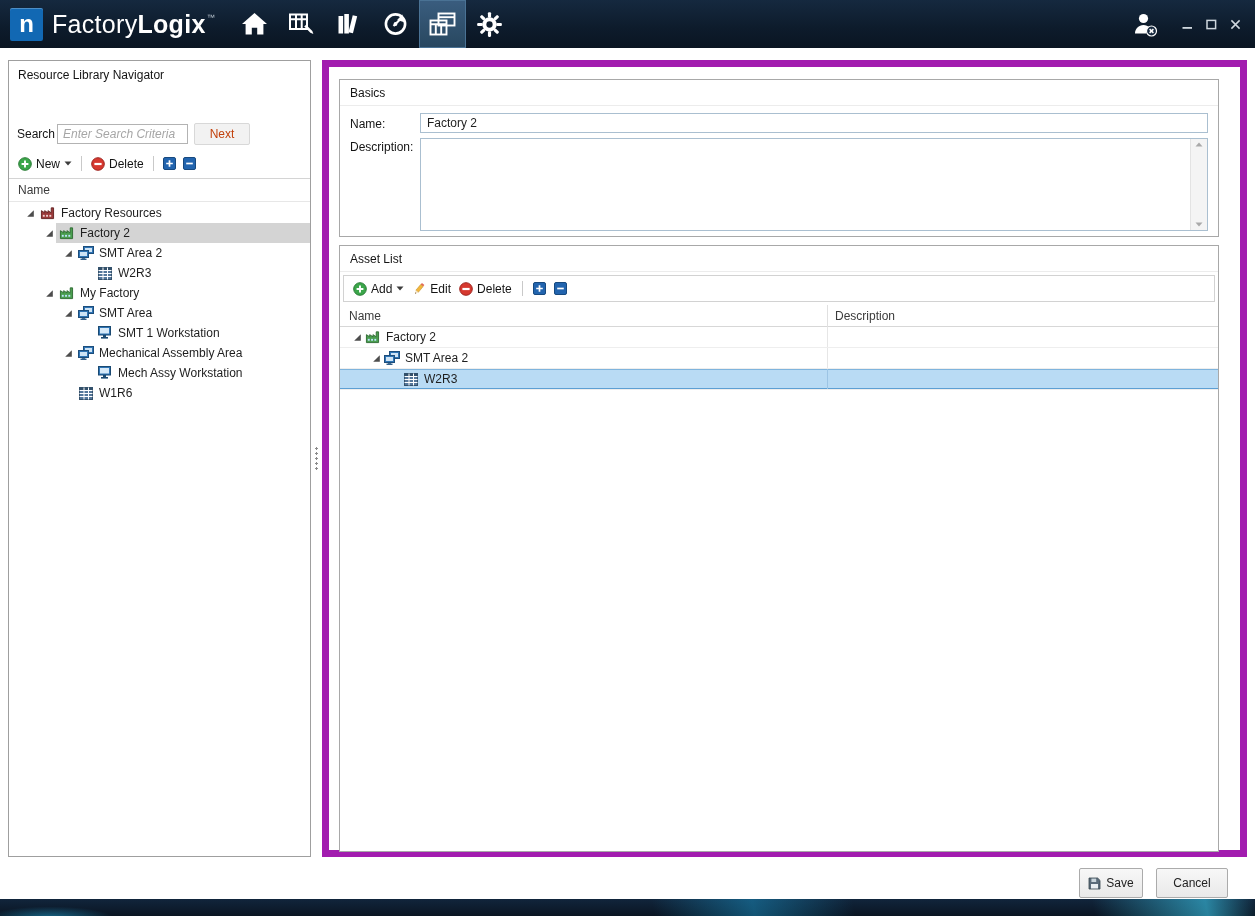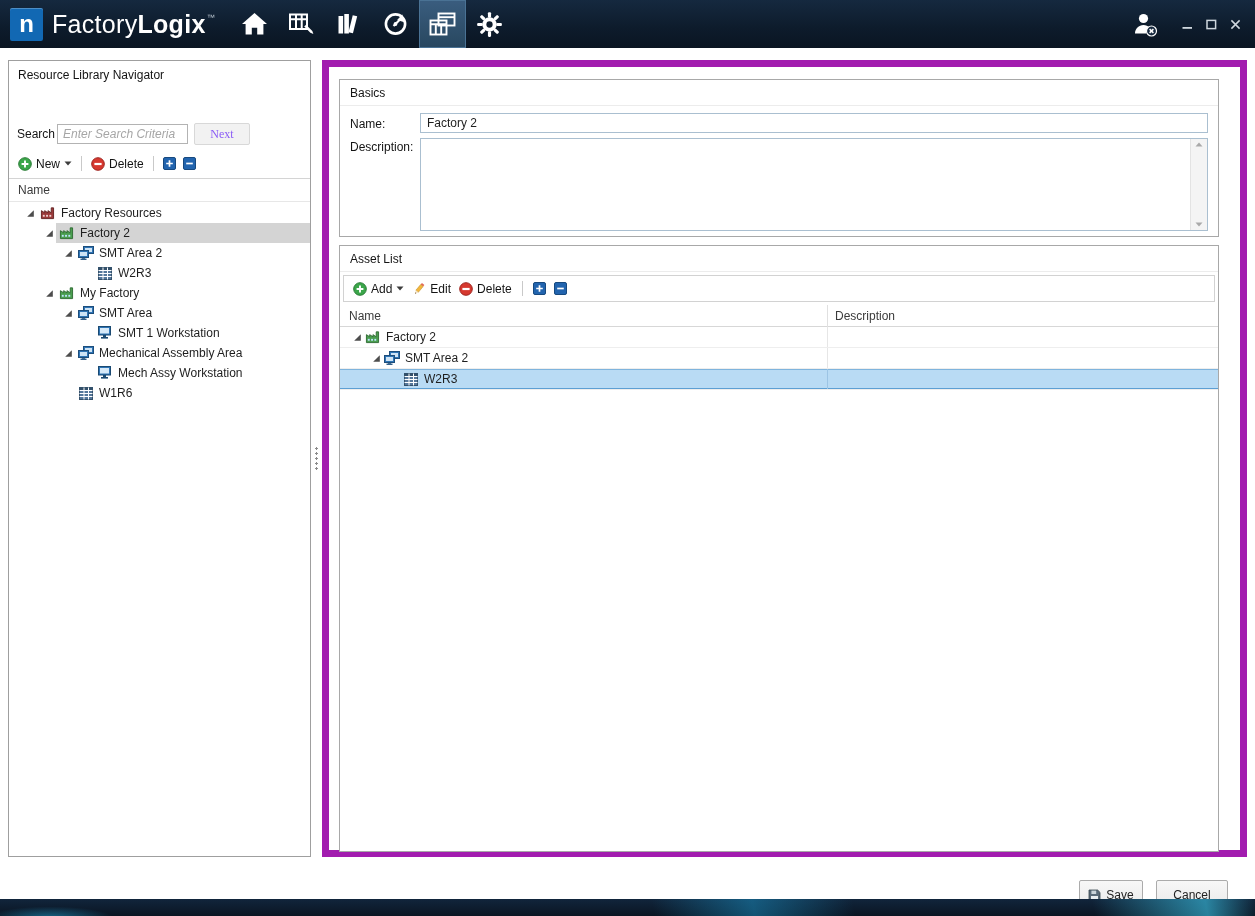--- a/index.html
+++ b/index.html
@@ -51,21 +51,21 @@
     width:131px; height:20px; border:1px solid #b3b3b3; padding:1px 5px;
     font-family:"Liberation Sans",sans-serif; font-size:12px; color:#333; outline:none;
   }
   .search-input::placeholder { font-style: italic; color:#a6a6a6; }
   .btn {
     font-family:"Liberation Sans",sans-serif; font-size:12px;
     background: linear-gradient(180deg,#f7f7f7,#e9e9e9);
     border:1px solid #ababab; border-radius:2px; color:#222;
     display:inline-flex; align-items:center; justify-content:center; gap:5px; cursor:pointer;
   }
-  .btn.disabled { background:#f2f2f2; border-color:#d8d8d8; color:#8b5cf6;font-family:Liberation Serif, serif; }
+  .btn.disabled { background:#f2f2f2; border-color:#d8d8d8; color:#c2410c; }
   .next-btn { width:56px; height:22px; margin-left:4px; }
   .toolbar { display:flex; align-items:center; gap:7px; padding:6px 9px 7px; }
   .tb-btn { display:inline-flex; align-items:center; gap:4px; cursor:pointer; color:#141414; }
   .tb-sep { width:1px; height:15px; background:#c9c9c9; margin:0 2px; }
   .ic { display:inline-flex; align-items:center; }
   .col-header {
     padding:4px 9px 4px; color:#3b3b3b;
     border-top:1px solid #d4d4d4; border-bottom:1px solid #e7e7e7; cursor:pointer;
   }
   .tree { padding-top:1px; }
@@ -115,21 +115,21 @@
   .at-col.name { width:488px; padding-left:9px; border-right:1px solid #e0e0e0; height:22px; display:flex; align-items:center; cursor:pointer; }
   .at-col.desc { flex:1; padding-left:7px; cursor:pointer; }
   .asset-row { display:flex; height:21px; border-bottom:1px solid #eeeeee; cursor:pointer; }
   .asset-row .cell-name { width:488px; display:flex; align-items:center; border-right:1px solid #e6e6e6; height:100%; }
   .asset-row .cell-desc { flex:1; display:flex; align-items:center; padding-left:7px; }
   .asset-row.selected { background:#b9dbf4; box-shadow: inset 0 1px 0 #7fb4dd, inset 0 -1px 0 #5d9fd3; }
   .asset-row.selected .cell-name { border-right-color:#9cc4e4; }
 
   
   .footer-actions { position:absolute; top:868px; right:27px; display:flex; gap:13px; }
-  .btn.action { height:30px; padding:0 12px;margin-top:12px; }
+  .btn.action { height:30px; padding:0 12px; }
   .btn.save { width:64px; padding:0 6px; }
   .btn.cancel { width:72px; }
 
   .bottom-strip {
     position:absolute; left:0; bottom:0; width:1255px; height:17px;
     background-color:#0b1726;
     background-image:
       radial-gradient(90px 16px at 4% 110%, rgba(32,170,220,.55), transparent 70%),
       linear-gradient(78deg, rgba(28,160,215,0) 52%, rgba(28,160,215,.45) 60%, rgba(28,160,215,0) 68%),
       linear-gradient(78deg, rgba(28,160,215,0) 87%, rgba(60,200,235,.6) 96%, rgba(28,160,215,0) 100%),

